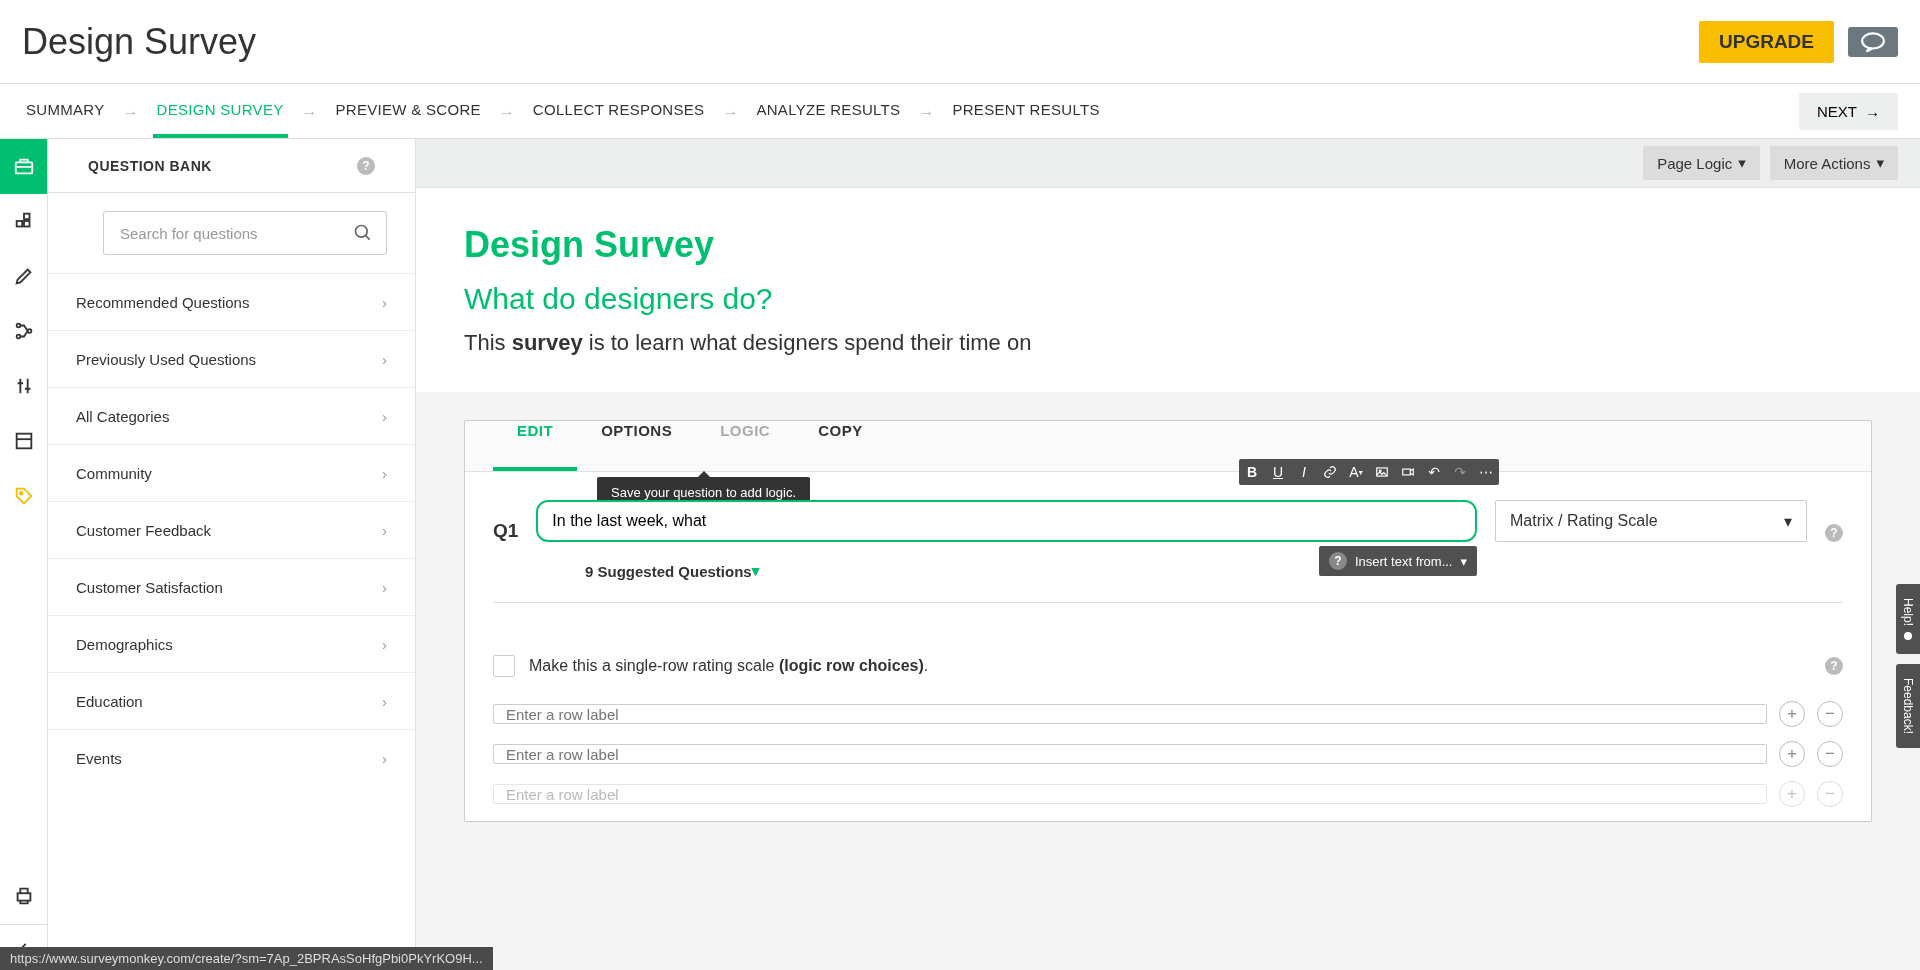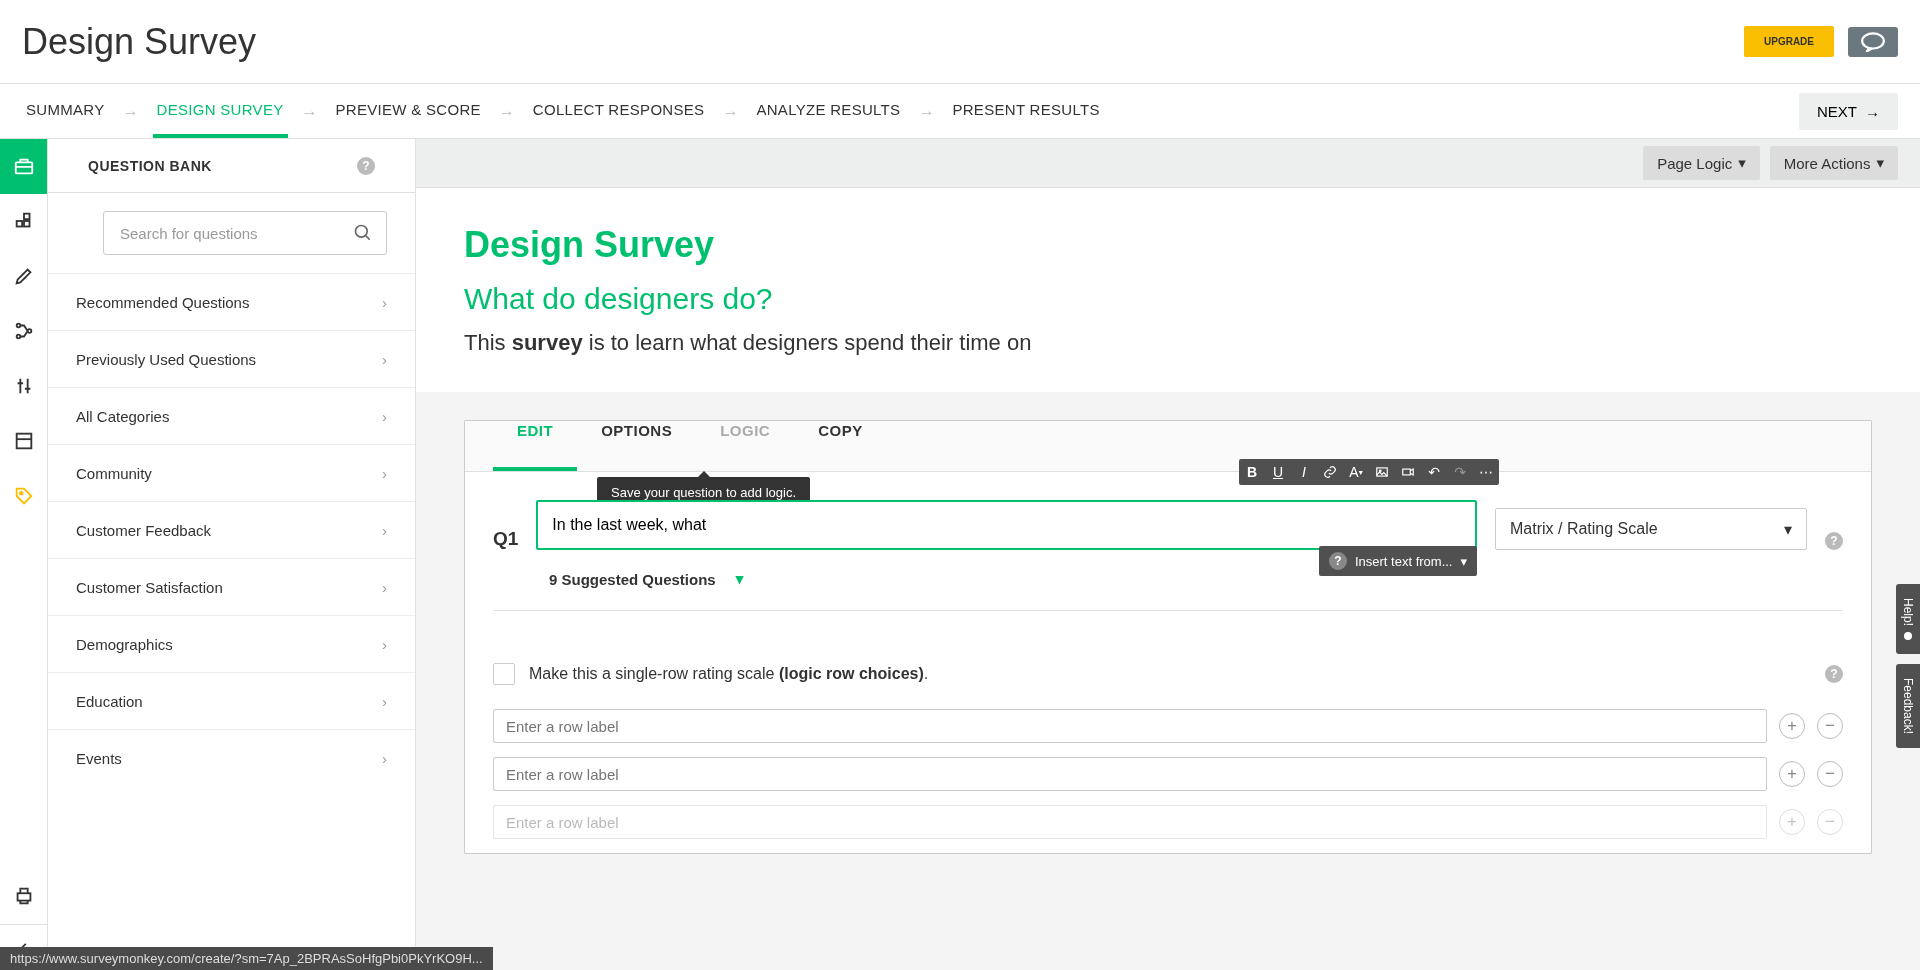--- a/index.html
+++ b/index.html
@@ -1,20 +1,20 @@
 <!DOCTYPE html>
 <html><head>
 <meta charset="utf-8">
 <style>
 * { box-sizing: border-box; margin: 0; padding: 0; }
 body { font-family: -apple-system, BlinkMacSystemFont, "Segoe UI", Helvetica, Arial, sans-serif; background: #fff; color: #333; width: 1920px; height: 970px; overflow: hidden; position: relative; }
 .header { height: 84px; border-bottom: 1px solid #e0e0e0; display: flex; align-items: center; padding: 0 22px; }
 .header-title { font-size: 36px; font-weight: 300; color: #333; }
 .header-spacer { flex: 1; }
-.upgrade-btn { background: #f9be00; color: #333; font-weight: 600; font-size: 10px; padding: 10px 20px; border: none; cursor: pointer; border-radius: 2px; margin-right: 14px; }
+.upgrade-btn { background: #f9be00; color: #333; font-weight: 600; font-size: 19px; padding: 10px 20px; border: none; cursor: pointer; border-radius: 2px; margin-right: 14px; }
 .chat-btn { background: #6b787f; width: 50px; height: 30px; border-radius: 3px; display: flex; align-items: center; justify-content: center; cursor: pointer; }
 .chat-btn svg { width: 26px; height: 20px; }
 .nav-tabs { height: 55px; border-bottom: 1px solid #e0e0e0; display: flex; align-items: center; padding: 0 22px; }
 .nav-tab { font-size: 15px; font-weight: 500; color: #333; padding: 0 4px; height: 100%; display: flex; align-items: center; border-bottom: 4px solid transparent; cursor: pointer; letter-spacing: 0.3px; }
 .nav-tab.active { color: #00bf6f; border-bottom-color: #00bf6f; }
 .nav-arrow { margin: 0 14px; color: #bbb; }
 .nav-spacer { flex: 1; }
 .next-btn { background: #edeeee; padding: 10px 18px; border: none; font-size: 15px; font-weight: 500; cursor: pointer; border-radius: 2px; display: flex; align-items: center; gap: 8px; }
 .body-row { display: flex; height: calc(100% - 139px); }
 .icon-rail { width: 48px; background: #fff; border-right: 1px solid #e0e0e0; display: flex; flex-direction: column; }
@@ -46,33 +46,33 @@
 .qe-tabs { height: 51px; display: flex; align-items: flex-end; padding: 0 28px; background: #fafafa; border-bottom: 1px solid #e0e0e0; }
 .qe-tab { padding: 28px 24px; font-size: 15px; font-weight: 700; letter-spacing: 0.5px; cursor: pointer; color: #333; border-bottom: 4px solid transparent; }
 .qe-tab.active { color: #00bf6f; border-bottom-color: #00bf6f; }
 .qe-tab.disabled { color: #aaa; }
 .tooltip { position: absolute; background: #333; color: #fff; font-size: 13px; padding: 8px 14px; border-radius: 2px; white-space: nowrap; }
 .tooltip::after { content: ''; position: absolute; top: -6px; left: 50%; margin-left: -6px; border: 6px solid transparent; border-bottom-color: #333; border-top: none; }
 .qe-body { padding: 28px; position: relative; }
 .qe-row1 { display: flex; align-items: flex-end; gap: 18px; }
 .q-num { font-size: 19px; font-weight: 600; color: #333; padding-top: 10px; }
 .q-text-wrap { flex: 1; position: relative; }
-.q-text-input { width: 100%; height: 50px; border: 2px solid #00bf6f; border-radius: 2px; padding: 0 14px; font-size: 16px; }
+.q-text-input { width: 100%; height: 42px; border: 2px solid #00bf6f; border-radius: 12px; padding: 0 14px; font-size: 16px; }
 .q-type-select { width: 312px; height: 42px; border: 1px solid #ccc; border-radius: 2px; padding: 0 14px; font-size: 16px; display: flex; align-items: center; cursor: pointer; justify-content: space-between; }
 .help-circle { width: 18px; height: 18px; background: #bbb; border-radius: 50%; display: inline-flex; align-items: center; justify-content: center; color: #fff; font-size: 12px; font-weight: 700; cursor: pointer; }
 .toolbar-dark { position: absolute; background: #505050; display: flex; align-items: center; height: 26px; border-radius: 2px; }
 .toolbar-dark .tb-btn { width: 26px; height: 26px; display: flex; align-items: center; justify-content: center; color: #fff; cursor: pointer; font-size: 14px; }
 .insert-from { position: absolute; background: #505050; color: #fff; font-size: 13px; padding: 6px 10px; border-radius: 2px; display: flex; align-items: center; gap: 8px; cursor: pointer; }
-.suggested { display: flex; align-items: center; gap: 20px; margin-top: 20px; margin-left: 56px; color: #333; font-size: 15px; font-weight: 600; cursor: pointer; }
+.suggested { display: flex; align-items: center; gap: 0; margin-top: 20px; margin-left: 92px; color: #333; font-size: 15px; font-weight: 600; cursor: pointer; }
 .section-divider { height: 1px; background: #e0e0e0; margin-top: 22px; }
 .single-row-opt { display: flex; align-items: center; gap: 14px; padding: 24px 28px; }
 .checkbox { width: 22px; height: 22px; border: 1px solid #ccc; border-radius: 2px; cursor: pointer; }
 .single-row-text { font-size: 16px; }
 .row-input-wrap { padding: 0 28px 14px 28px; display: flex; align-items: center; gap: 12px; }
-.row-input { flex: 1; height: 34px; border: 1px solid #ccc; border-radius: 2px; padding: 0 12px; font-size: 15px; }
+.row-input { flex: 1; height: 20px; border: 1px solid #ccc; border-radius: 2px; padding: 0 12px; font-size: 15px; }
 .circle-btn { width: 26px; height: 26px; border: 1.5px solid #bbb; border-radius: 50%; display: flex; align-items: center; justify-content: center; cursor: pointer; color: #888; font-size: 17px; font-weight: 300; }
 .side-tab { position: fixed; right: 0; padding: 14px 5px; background: #505050; color: #fff; writing-mode: vertical-rl; font-size: 12px; cursor: pointer; border-radius: 3px 0 0 3px; display: flex; align-items: center; gap: 6px; }
 .side-tab .dot { width: 8px; height: 8px; background: #fff; border-radius: 50%; }
 .side-tab.help { top: 584px; }
 .side-tab.feedback { top: 664px; }
 .status-bar { position: fixed; bottom: 0; left: 0; background: #4a4a4a; color: #ddd; font-size: 13px; padding: 4px 10px; max-width: 512px; overflow: hidden; text-overflow: ellipsis; white-space: nowrap; }
 .collapse-btn { height: 46px; display: flex; align-items: center; justify-content: center; border-top: 1px solid #e0e0e0; cursor: pointer; }
 </style>
 </head>
 <body>

